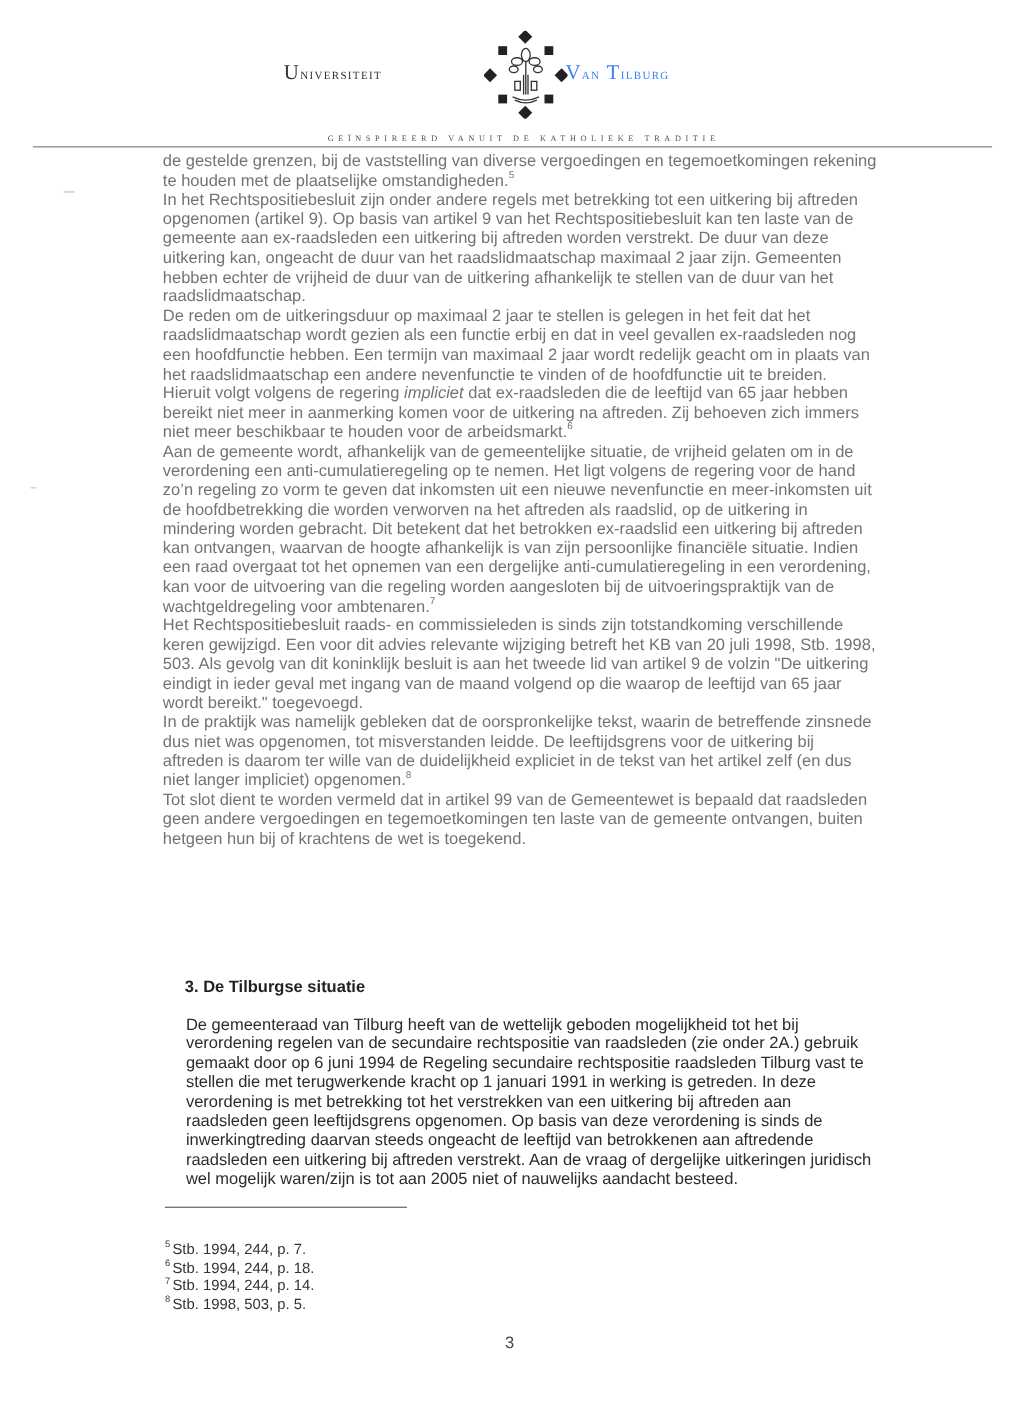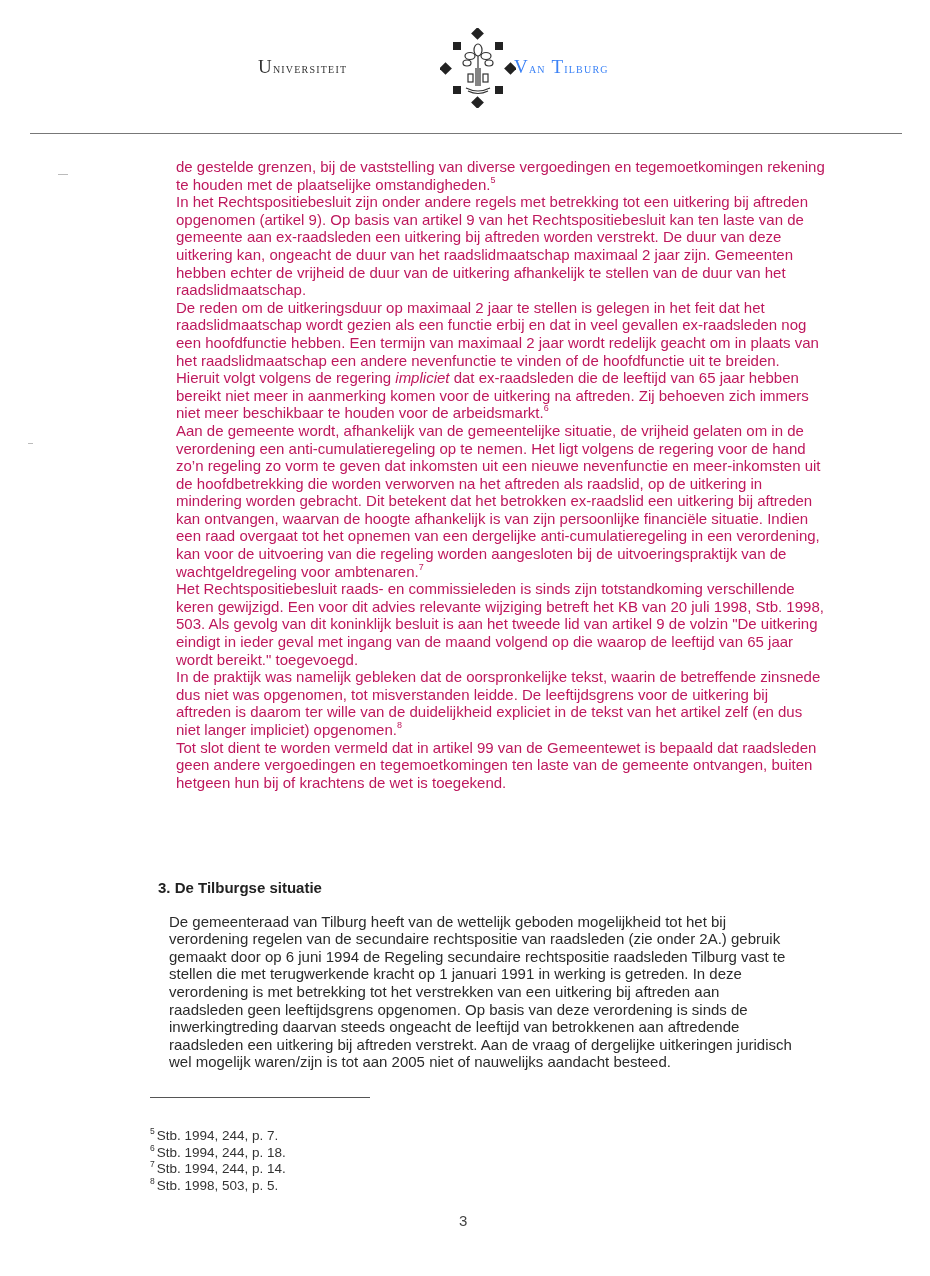--- a/index.html
+++ b/index.html
@@ -24,30 +24,30 @@
   .sc-big { font-size: 19px; }
   .sc-small { font-size: 10px; }
   .logo { position: absolute; left: 440px; top: 28px; width: 76px; height: 80px; }
   .tagline {
     position: absolute; left: 0; width: 930px; top: 121px; text-align: center;
     font-family: "Liberation Serif", serif; font-size: 7.5px; letter-spacing: 4.2px;
     color: #555; padding-left: 22px; box-sizing: border-box;
   }
   .rule { position: absolute; left: 30px; top: 133px; width: 872px; height: 0; border-top: 1.5px solid #777; }
   .body-block {
-    position: absolute; left: 176px; top: 138px; width: 650px;
-    font-size: 15px; line-height: 17.6px; color: #be185d; margin-top: 20px;
+    position: absolute; left: 148px; top: 138px; width: 650px;
+    font-size: 15px; line-height: 17.6px; color: #737373;
   }
   .body-block p { margin: 0; }
   .body-block sup { font-size: 9px; vertical-align: 7px; line-height: 0; }
   .section {
     position: absolute; left: 153px; top: 874px; width: 660px;
     font-size: 15px; line-height: 17.6px; color: #2b2b2b;
   }
-  .section h2 { margin: 5px; font-size: 15px; font-weight: bold; line-height: 17.6px; color: #222; }
+  .section h2 { margin: 15px; font-size: 15px; font-weight: bold; line-height: 17.6px; color: #222; }
   .section p { margin: 16px; }
   .fn-rule { position: absolute; left: 150px; top: 1097px; width: 220px; border-top: 1px solid #555; }
   .footnotes {
     position: absolute; left: 150px; top: 1104px; font-size: 13.5px; line-height: 16.5px; color: #333; margin-top: 24px;
   }
   .footnotes div sup { font-size: 8.5px; vertical-align: 6px; line-height: 0; margin-right: 2px; }
   .page-number { position: absolute; left: 459px; top: 1212px; font-size: 15px; color: #444; }
   .scan-mark { position: absolute; background: #bbb; }
 </style>
 </head>
@@ -79,20 +79,21 @@
       <path d="M26 60 Q38 66 50 60"></path>
       <path d="M28 63 Q38 68 48 63"></path>
       <rect x="28" y="46" width="5" height="8"></rect>
       <rect x="43" y="46" width="5" height="8"></rect>
     </g>
   </svg>
   <div class="lh-right">
     <span class="sc-big">V</span><span class="sc-small">AN</span>
     <span class="sc-big">T</span><span class="sc-small">ILBURG</span>
   </div>
+  <div class="tagline">GEÏNSPIREERD VANUIT DE KATHOLIEKE TRADITIE</div>
   <div class="rule"></div>
 </div>
 
 <div class="scan-mark" style="left:58px; top:174px; width:10px; height:1px;"></div>
 <div class="scan-mark" style="left:28px; top:443px; width:5px; height:1px;"></div>
 
 <div class="body-block">
   <p><span>de gestelde grenzen, bij de vaststelling van diverse vergoedingen en tegemoetkomingen rekening te houden met de plaatselijke omstandigheden.</span><sup>5</sup></p>
   <p><span>In het Rechtspositiebesluit zijn onder andere regels met betrekking tot een uitkering bij aftreden opgenomen (artikel 9). Op basis van artikel 9 van het Rechtspositiebesluit kan ten laste van de gemeente aan ex-raadsleden een uitkering bij aftreden worden verstrekt. De duur van deze uitkering kan, ongeacht de duur van het raadslidmaatschap maximaal 2 jaar zijn. Gemeenten hebben echter de vrijheid de duur van de uitkering afhankelijk te stellen van de duur van het raadslidmaatschap.</span></p>
   <p><span>De reden om de uitkeringsduur op maximaal 2 jaar te stellen is gelegen in het feit dat het raadslidmaatschap wordt gezien als een functie erbij en dat in veel gevallen ex-raadsleden nog een hoofdfunctie hebben. Een termijn van maximaal 2 jaar wordt redelijk geacht om in plaats van het raadslidmaatschap een andere nevenfunctie te vinden of de hoofdfunctie uit te breiden. Hieruit volgt volgens de regering </span><em>impliciet</em><span> dat ex-raadsleden die de leeftijd van 65 jaar hebben bereikt niet meer in aanmerking komen voor de uitkering na aftreden. Zij behoeven zich immers niet meer beschikbaar te houden voor de arbeidsmarkt.</span><sup>6</sup></p>

